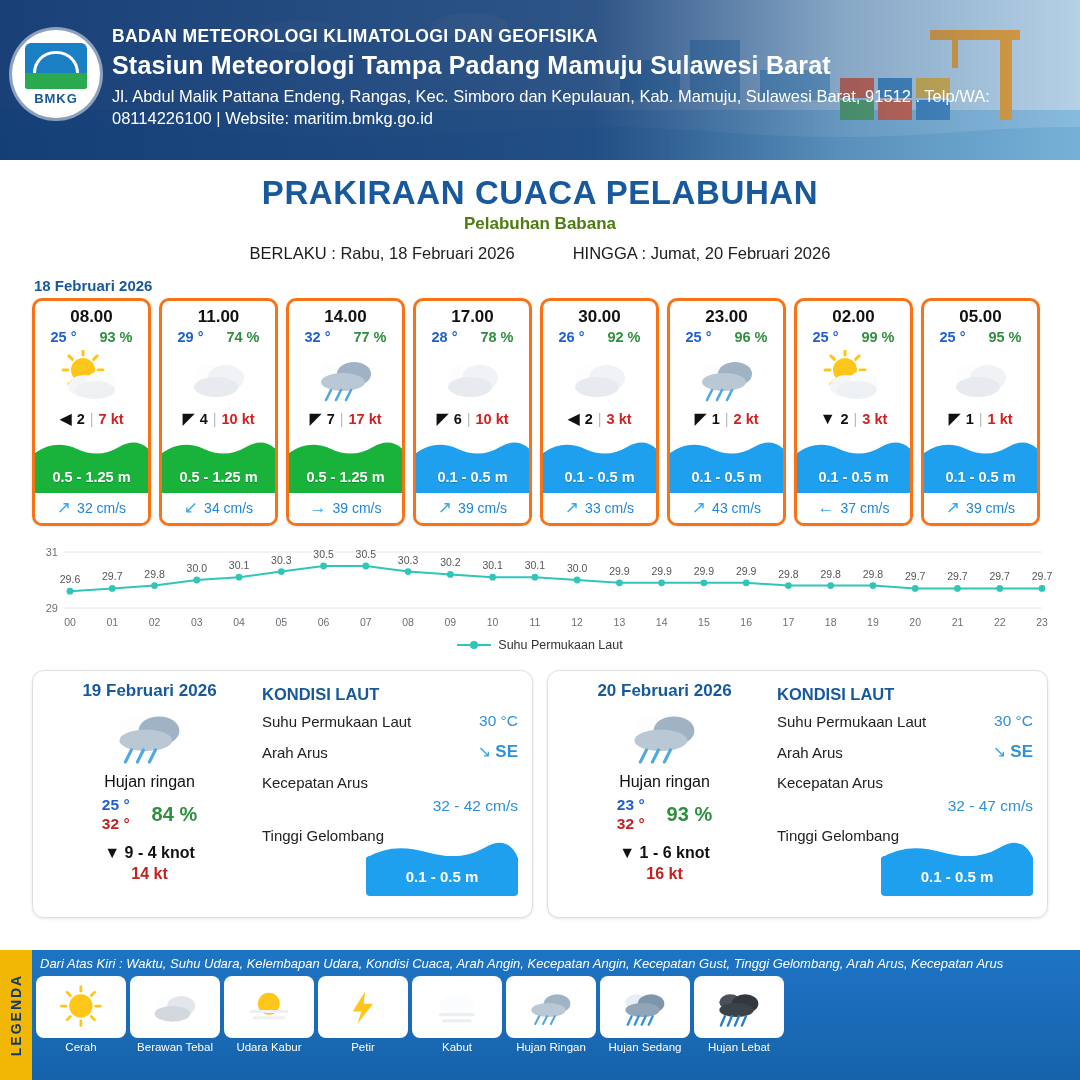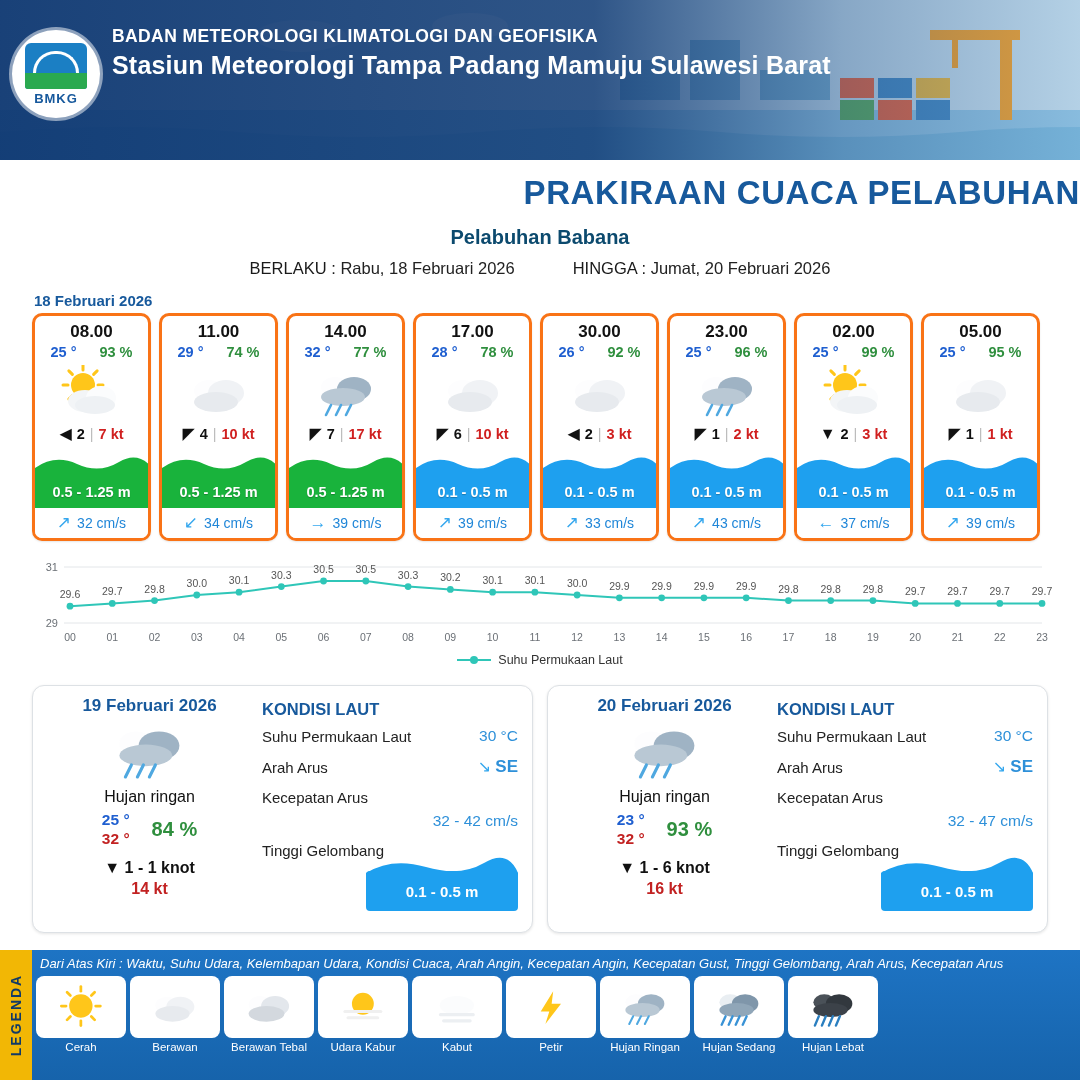--- a/index.html
+++ b/index.html
@@ -34,25 +34,25 @@
   .logo-wave { position:absolute; left:0; bottom:0; width:100%; height:16px; background:#2aa94f; border-radius:0 0 3px 3px;}
   .logo-arc { position:absolute; left:8px; top:8px; width:46px; height:22px; border:3px solid #ffffff; border-bottom:none; border-radius:23px 23px 0 0;}
   .logo-text { font-size:13px; font-weight:bold; color:#16589c; letter-spacing:1px; margin-top:2px;}
   .hdr-texts { position:absolute; left:112px; top:26px; color:#fff; }
   .hdr-line1 { font-size:17.5px; font-weight:bold; letter-spacing:0.4px; }
   .hdr-line2 { font-size:25px; font-weight:bold; margin-top:4px; letter-spacing:0.2px;}
   .hdr-line3 { font-size:16.5px; margin-top:6px; line-height:1.32; }
 
   
   .title-main {
-    text-align:right; color:#17599c; font-size:33px; font-weight:bold;
+    text-align:center; color:#17599c; font-size:33px; font-weight:bold;
     letter-spacing:0.6px; margin-top:14px;
   }
   .title-sub {
-    text-align:center; color:#0c4a6e; font-size:20px; font-weight:bold; margin-top:14px;
+    text-align:center; color:#4d7c0f; font-size:17px; font-weight:bold; margin-top:2px;
   }
   .valid-row {
     display:flex; justify-content:center; gap:58px; margin-top:10px;
     font-size:16.5px; color:#1a1a1a;
   }
   .valid-label { font-weight:normal; }
   .valid-value { color:#222; }
 
   
   .date-label {
@@ -208,20 +208,21 @@
       <div class="logo-sky"></div>
       <div class="logo-wave"></div>
       <div class="logo-arc"></div>
     </div>
     <div class="logo-text">BMKG</div>
   </div>
 
   <div class="hdr-texts">
     <div class="hdr-line1">BADAN METEOROLOGI KLIMATOLOGI DAN GEOFISIKA</div>
     <div class="hdr-line2">Stasiun Meteorologi Tampa Padang Mamuju Sulawesi Barat</div>
+    <div class="hdr-line3">Jl. Abdul Malik Pattana Endeng, Rangas, Kec. Simboro dan Kepulauan, Kab. Mamuju, Sulawesi Barat, 91512 . Telp/WA: 08114226100 | Website: maritim.bmkg.go.id</div>
   </div>
 </div>
 
 <div class="title-main">PRAKIRAAN CUACA PELABUHAN</div>
 <div class="title-sub">Pelabuhan Babana</div>
 <div class="valid-row">
   <div><span class="valid-label">BERLAKU :</span>
        <span class="valid-value">Rabu, 18 Februari 2026</span></div>
   <div><span class="valid-label">HINGGA :</span>
        <span class="valid-value">Jumat, 20 Februari 2026</span></div>
@@ -620,21 +621,21 @@
       <div class="dp-cond">Hujan ringan</div>
       <div class="dp-temps">
         <span class="dp-tcol">
           <span class="dp-tmin">25 °</span>
           <span class="dp-tmax">32 °</span>
         </span>
         <span class="dp-hum">84 %</span>
       </div>
       <div class="dp-wind">
         <span class="arrow">▼</span>
-        <span>1  - 1 knot</span>
+        <span>9  - 4 knot</span>
       </div>
       <div class="dp-gust">14 kt</div>
     </div>
     <div class="dp-right">
       <div class="dp-sect">KONDISI LAUT</div>
       <div class="dp-row">
         <span>Suhu Permukaan Laut</span>
         <span class="dp-val">30 °C</span>
       </div>
         <div class="dp-row">
@@ -740,64 +741,54 @@
             <line x1="23.564971157455595" y1="13.564971157455599" x2="19.322330470336308" y2="9.322330470336315" stroke="#FFC61A" stroke-width="3.5" stroke-linecap="round"></line>
             <line x1="37" y1="8" x2="36.99999999999999" y2="2" stroke="#FFC61A" stroke-width="3.5" stroke-linecap="round"></line>
             <line x1="50.4350288425444" y1="13.564971157455593" x2="54.67766952966369" y2="9.322330470336308" stroke="#FFC61A" stroke-width="3.5" stroke-linecap="round"></line>
           </svg>
         </div>
     <div class="legend-cap">Cerah</div>
       </div>
       <div class="legend-item">
     <div class="legend-card">
           <svg width="57.72" height="43.68" viewBox="0 0 74 56">
-            <ellipse cx="27" cy="26" rx="15" ry="11" fill="#fdfdfe"></ellipse>
-       <ellipse cx="44" cy="28" rx="18" ry="13" fill="#f0f2f5"></ellipse>
-       <ellipse cx="34" cy="37" rx="22" ry="10" fill="#e7eaee"></ellipse>
-          </svg>
-        </div>
-    <div class="legend-cap">Berawan</div>
-      </div>
-      <div class="legend-item">
-    <div class="legend-card">
-          <svg width="57.72" height="43.68" viewBox="0 0 74 56">
             <ellipse cx="26" cy="25" rx="15" ry="11" fill="#fdfdfe"></ellipse>
        <ellipse cx="45" cy="27" rx="18" ry="13" fill="#e3e7ec"></ellipse>
        <ellipse cx="34" cy="37" rx="23" ry="10" fill="#d3d8de"></ellipse>
           </svg>
         </div>
     <div class="legend-cap">Berawan Tebal</div>
       </div>
       <div class="legend-item">
     <div class="legend-card">
           <svg width="57.72" height="43.68" viewBox="0 0 74 56">
             <circle cx="37" cy="24" r="14" fill="#FFC61A"></circle>
        <rect x="12" y="32" width="50" height="4" rx="2" fill="#f0f0f0"></rect>
        <rect x="16" y="40" width="42" height="4" rx="2" fill="#f0f0f0"></rect>
           </svg>
         </div>
     <div class="legend-cap">Udara Kabur</div>
       </div>
       <div class="legend-item">
     <div class="legend-card">
           <svg width="57.72" height="43.68" viewBox="0 0 74 56">
+            <polygon points="40,8 24,34 35,34 30,50 50,24 38,24" fill="#FFC61A"></polygon>
+          </svg>
+        </div>
+    <div class="legend-cap">Petir</div>
+      </div>
+      <div class="legend-item">
+    <div class="legend-card">
+          <svg width="57.72" height="43.68" viewBox="0 0 74 56">
             <ellipse cx="37" cy="26" rx="22" ry="12" fill="#fbfcfd"></ellipse>
        <rect x="14" y="36" width="46" height="4" rx="2" fill="#eceff2"></rect>
        <rect x="18" y="44" width="38" height="4" rx="2" fill="#eceff2"></rect>
           </svg>
         </div>
     <div class="legend-cap">Kabut</div>
-      </div>
-      <div class="legend-item">
-    <div class="legend-card">
-          <svg width="57.72" height="43.68" viewBox="0 0 74 56">
-            <polygon points="40,8 24,34 35,34 30,50 50,24 38,24" fill="#FFC61A"></polygon>
-          </svg>
-        </div>
-    <div class="legend-cap">Petir</div>
       </div>
       <div class="legend-item">
     <div class="legend-card">
           <svg width="57.72" height="43.68" viewBox="0 0 74 56">
             <ellipse cx="26" cy="22" rx="14" ry="10" fill="#fdfdfe"></ellipse>
        <ellipse cx="45" cy="24" rx="17" ry="12" fill="#9fb3c4"></ellipse>
        <ellipse cx="34" cy="32" rx="22" ry="9" fill="#b9c8d4"></ellipse>
        <g stroke="#4fa8e0" stroke-width="2.6" stroke-linecap="round">
          <line x1="22" y1="40" x2="17" y2="50"></line>
               <line x1="32" y1="40" x2="27" y2="50"></line>

